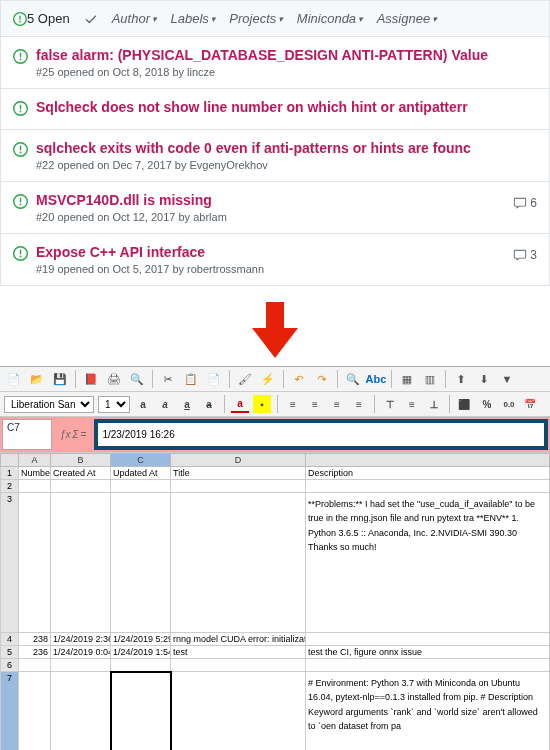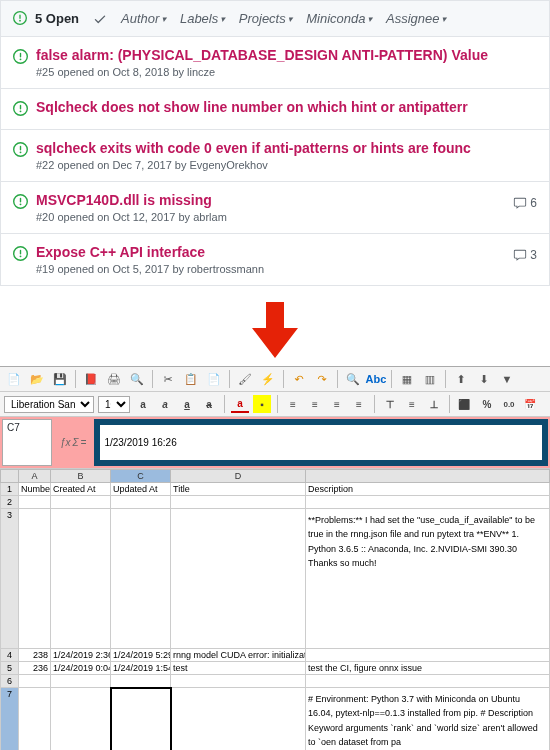--- a/index.html
+++ b/index.html
@@ -1,20 +1,20 @@
 <!DOCTYPE html>
 <html><head>
 <meta charset="utf-8">
 <style>
 * { box-sizing: border-box; margin: 0; padding: 0; }
 body { font-family: -apple-system, BlinkMacSystemFont, "Segoe UI", Helvetica, Arial, sans-serif; font-size: 13px; color: #24292e; background: #fff; width: 550px; }
 
 
 .gh-toolbar { background: #f6f8fa; border: 1px solid #e1e4e8; padding: 10px 12px; display: flex; align-items: center; gap: 14px; font-size: 13px; }
-.gh-open { font-weight: 700; display: flex; gap: 8px; }
+.gh-open { font-weight: 400; display: flex; align-items: center; gap: 0; }
 .gh-closed { color: #586069; display: flex; align-items: center; gap: 4px; }
 .gh-filter { color: #586069; cursor: pointer; display: flex; align-items: center; gap: 2px; font-style: italic; }
 .caret { font-size: 9px; }
 .gh-list { border: 1px solid #e1e4e8; border-top: none; }
 .gh-item { padding: 10px 12px; border-bottom: 1px solid #e1e4e8; display: flex; align-items: flex-start; gap: 8px; position: relative; }
 .gh-item:last-child { border-bottom: none; }
 .gh-icon { flex-shrink: 0; margin-top: 2px; }
 .gh-body { flex: 1; min-width: 0; }
 .gh-title { font-weight: 600; font-size: 14px; color: #be185d; white-space: nowrap; overflow: hidden; text-overflow: clip; }
 .gh-meta { font-size: 11px; color: #586069; margin-top: 3px; }
@@ -28,21 +28,21 @@
 .ss-btn { width: 20px; height: 20px; display: inline-flex; align-items: center; justify-content: center; font-size: 11px; color: #555; cursor: pointer; border: 1px solid transparent; }
 .ss-sep { width: 1px; height: 18px; background: #bbb; margin: 0 2px; }
 .ss-toolbar2 { border-bottom: 1px solid #ccc; background: #f4f4f4; padding: 3px 4px; display: flex; gap: 4px; align-items: center; font-size: 10px; }
 .ss-select { border: 1px solid #aaa; background: #fff; font-size: 10px; padding: 1px 2px; font-family: inherit; }
 .ss-fontname { width: 90px; }
 .ss-fontsize { width: 32px; }
 .ss-fmtbtn { width: 18px; height: 18px; display: inline-flex; align-items: center; justify-content: center; font-size: 10px; cursor: pointer; font-weight: bold; color: #444; }
 .ss-formula-bar { display: flex; border-bottom: 1px solid #ccc; background: #fca5a5; font-size: 10px; }
 .ss-cellref { width: 50px; border: 1px solid #aaa; background: #fff; padding: 2px 4px; margin: 2px; }
 .ss-fx { padding: 2px 6px; display: flex; align-items: center; gap: 2px; color: #666; font-style: italic; }
-.ss-formula-val { border: 6px solid #0c4a6e; background: #fff; padding: 12px 4px; margin: 2px; flex: 1; font-style: normal; color: #000; }
+.ss-formula-val { border: 4px solid #0c4a6e; background: #fff; padding: 6px 4px; margin: 2px; flex: 1; font-style: normal; color: #000; }
 
 .ss-grid { font-size: 9px; border-collapse: collapse; width: 100%; table-layout: fixed; }
 .ss-grid th { background: #e4e4e4; border: 1px solid #bbb; font-weight: normal; padding: 1px; text-align: center; font-size: 9px; color: #333; }
 .ss-grid td { border: 1px solid #ccc; padding: 1px 2px; vertical-align: top; font-size: 9px; color: #000; overflow: hidden; white-space: nowrap; }
 .ss-rowhead { background: #e4e4e4; text-align: center; width: 18px; }
 .ss-colA { width: 32px; }
 .ss-colB { width: 60px; }
 .ss-colC { width: 60px; }
 .ss-colD { width: 135px; }
 .ss-colE { width: auto; }

